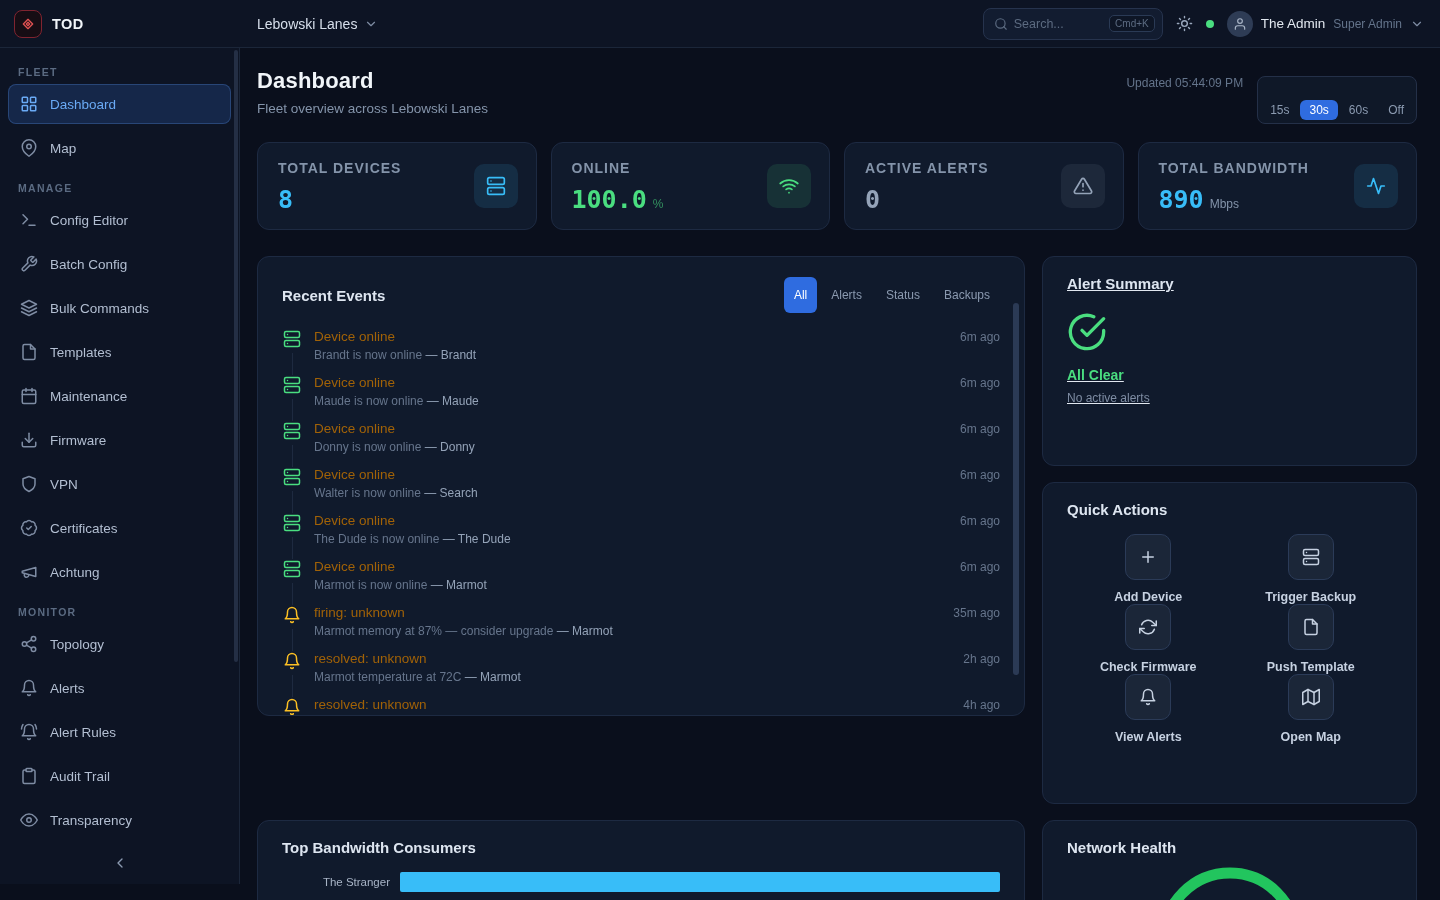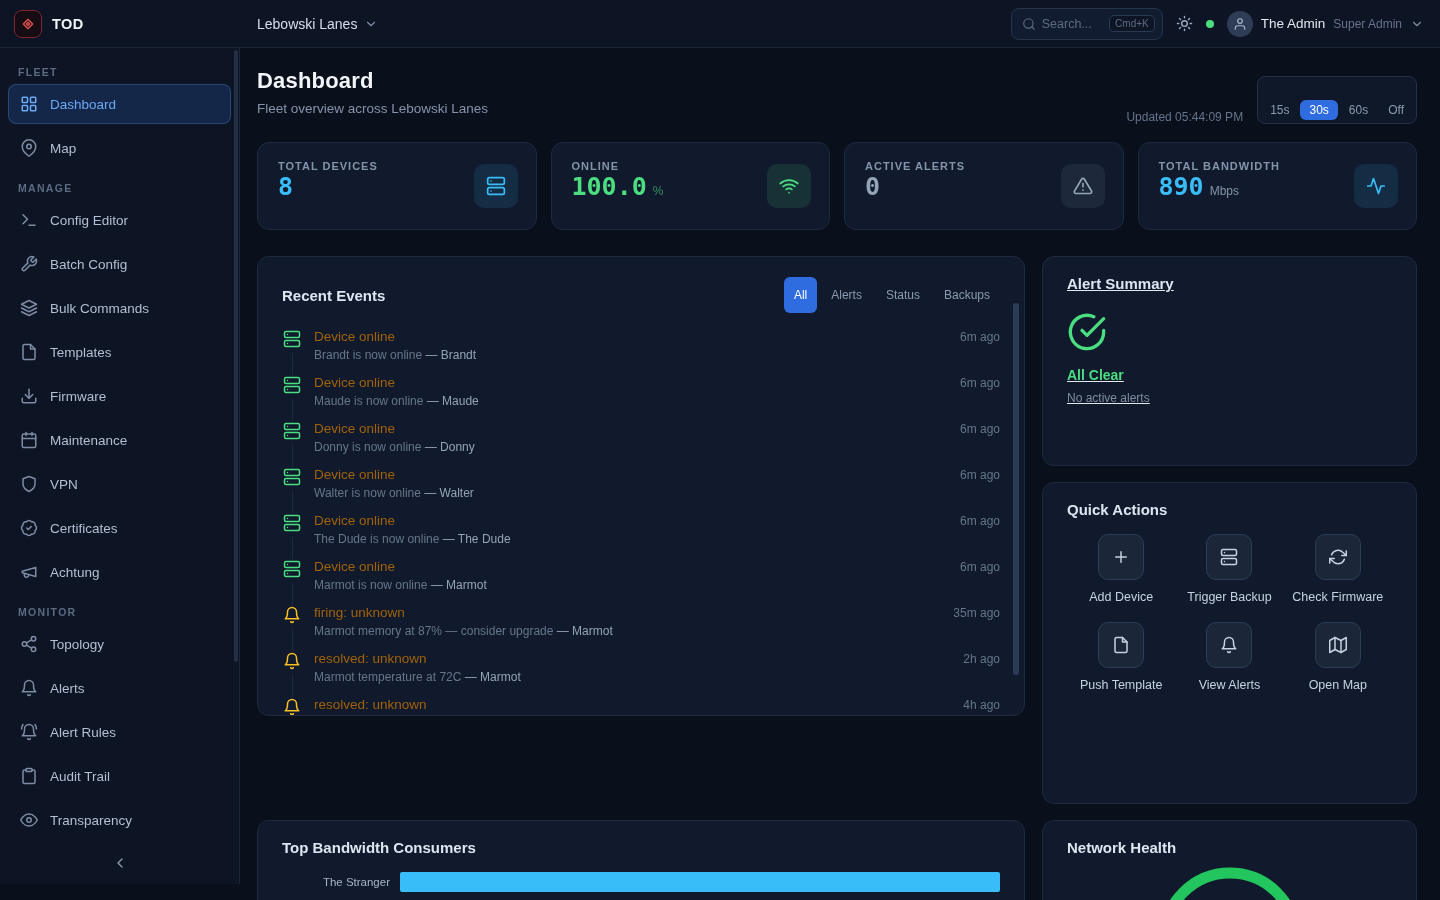--- a/index.html
+++ b/index.html
@@ -13,21 +13,21 @@
   .topbar { position:absolute; top:0; left:0; right:0; height:48px; background:#0d1424;
     border-bottom:1px solid #1b2639; display:flex; align-items:center; z-index:20; }
   .topbar-left { width:240px; flex:none; display:flex; align-items:center; gap:10px; padding-left:14px; }
   .logo { width:28px; height:28px; border-radius:8px; border:1px solid #7f2430; background:#160d14;
     color:#e05252; display:grid; place-items:center; }
   .brand-name { font-size:14.5px; font-weight:700; letter-spacing:.4px; color:#f1f5f9; }
   .org-selector { display:flex; align-items:center; gap:7px; margin-left:17px; font-size:14px;
     color:#d7dfeb; cursor:pointer; }
   .chev { color:#7e8ca3; display:flex; }
   .topbar-right { margin-left:auto; display:flex; align-items:center; gap:13px; padding-right:16px; }
-  .searchbox { width:152px; height:32px; display:flex; align-items:center; gap:6px; padding:0 7px 0 10px;
+  .searchbox { width:180px; height:32px; display:flex; align-items:center; gap:6px; padding:0 7px 0 10px;
     background:#121c30; border:1px solid #26334d; border-radius:8px; color:#5c6b81; cursor:text; }
   .s-input { flex:1; min-width:0; background:transparent; border:none; outline:none; color:#cbd5e1;
     font-size:12.5px; font-family:inherit; }
   .s-input::placeholder { color:#5c6b81; }
   .s-kbd { font-size:10px; color:#5c6b81; border:1px solid #2a3a55; border-radius:5px; padding:2px 5px;
     background:#0e1626; white-space:nowrap; }
   .tb-icon { color:#9aa8bd; display:flex; cursor:pointer; }
   .presence-dot { width:8px; height:8px; border-radius:50%; background:#4ade80; }
   .user-menu { display:flex; align-items:center; gap:8px; cursor:pointer; }
   .avatar { width:26px; height:26px; border-radius:50%; background:#2e3c55; color:#aab6c8;
@@ -52,31 +52,31 @@
   .sidebar-footer { position:absolute; left:0; right:0; bottom:0; height:42px; display:grid;
     place-items:center; background:#0d1424; }
   .collapse-btn { color:#8b9ab0; display:flex; cursor:pointer; }
 
   
   .main { position:absolute; left:240px; top:48px; right:0; bottom:0; padding:20px 23px 0 17px;
     overflow:hidden; }
   .page-head { display:flex; justify-content:space-between; align-items:flex-start; margin-bottom:18px; }
   h1 { font-size:22px; font-weight:700; letter-spacing:.2px; margin-bottom:7px; color:#f1f5f9; }
   .subtitle { font-size:13.5px; color:#8494aa; }
-  .head-right { display:flex; align-items:flex-end; gap:14px; padding-top:8px; }
+  .head-right { display:flex; align-items:flex-start; gap:14px; padding-top:8px; }
   .updated { font-size:12px; color:#64748b; }
   .segmented { display:flex; gap:2px; padding:3px; background:#0f1828; border:1px solid #243048;
     border-radius:8px; }
   .seg-opt { font-size:12px; color:#8b9ab0; padding:3px 9px; border-radius:6px; cursor:pointer;margin-top:20px; }
   .seg-opt.active { background:#2f6ce0; color:#fff; }
 
   .stats { display:grid; grid-template-columns:repeat(4,1fr); gap:14px; margin-bottom:26px; }
   .stat-card { position:relative; background:#101a2c; border:1px solid #1d2a42; border-radius:12px;
     padding:17px 20px; height:88px; }
-  .stat-label { font-size:11px; font-weight:700; letter-spacing:1px; color:#8494aa; margin-bottom:0; }
+  .stat-label { font-size:14px; font-weight:700; letter-spacing:1px; color:#8494aa; margin-bottom:9px; }
   .stat-value-row { display:flex; align-items:baseline; gap:6px; }
   .stat-value { font-family:"DejaVu Sans Mono","Liberation Mono",monospace; font-size:25px; font-weight:700; }
   .stat-unit { font-size:12px; }
   .stat-iconbox { position:absolute; right:18px; top:50%; transform:translateY(-50%); width:44px;
     height:44px; border-radius:10px; display:grid; place-items:center; }
 
   .content-grid { display:grid; grid-template-columns:1fr 375px; gap:16px 17px; align-items:start; }
   .panel { background:#101a2c; border:1px solid #1d2a42; border-radius:12px; padding:18px 24px; }
   .panel-title { font-size:15px; font-weight:600; color:#dde5f0; }
 
@@ -100,21 +100,21 @@
     border-radius:3px; cursor:pointer; }
 
   .right-col { display:flex; flex-direction:column; gap:16px; }
   .alert-panel { height:210px;text-decoration:underline; }
   .alert-body { text-align:left; padding-top:20px; }
   .alert-check { color:#4ade80; display:inline-flex; }
   .alert-status { color:#4ade80; font-size:14px; font-weight:600; margin-top:11px; }
   .alert-note { color:#7e8ca3; font-size:12px; margin-top:8px; }
 
   .qa-panel { height:322px; }
-  .qa-grid { display:grid; grid-template-columns:1fr 1fr 1fr; row-gap:18px; margin-top:16px; }
+  .qa-grid { display:grid; grid-template-columns:1fr 1fr; margin-top:16px;font-weight:bold; }
   .qa { display:flex; flex-direction:column; align-items:center; gap:10px; cursor:pointer; }
   .qa-btn { width:46px; height:46px; border-radius:10px; background:#1b2638; border:1px solid #2b3b58;
     display:grid; place-items:center; color:#c6d1e1; }
   .qa-label { font-size:12.5px; color:#c6d1e1; }
 
   .bw-panel { height:285px; }
   .bw-rows { margin-top:16px; }
   .bw-row { display:flex; align-items:center; margin-bottom:9px; }
   .bw-label { width:118px; flex:none; padding-right:10px; text-align:right; font-size:11.5px; color:#a8b4c6; }
   .bw-track { flex:1; height:20px; }
@@ -239,37 +239,37 @@
           <svg width="18" height="18" viewBox="0 0 24 24" fill="none" stroke="currentColor" stroke-width="2" stroke-linecap="round" stroke-linejoin="round">
             <path d="M14 2H6a2 2 0 0 0-2 2v16a2 2 0 0 0 2 2h12a2 2 0 0 0 2-2V8z"></path>
             <polyline points="14 2 14 8 20 8"></polyline>
           </svg>
         </span>
         <span class="nav-label">Templates</span>
       </div>
       <div class="nav-item">
         <span class="nav-icon">
           <svg width="18" height="18" viewBox="0 0 24 24" fill="none" stroke="currentColor" stroke-width="2" stroke-linecap="round" stroke-linejoin="round">
-            <path d="M21 15v4a2 2 0 0 1-2 2H5a2 2 0 0 1-2-2v-4"></path>
-            <polyline points="7 10 12 15 17 10"></polyline>
-            <line x1="12" y1="15" x2="12" y2="3"></line>
-          </svg>
-        </span>
-        <span class="nav-label">Firmware</span>
-      </div>
-      <div class="nav-item">
-        <span class="nav-icon">
-          <svg width="18" height="18" viewBox="0 0 24 24" fill="none" stroke="currentColor" stroke-width="2" stroke-linecap="round" stroke-linejoin="round">
             <rect x="3" y="4" width="18" height="18" rx="2"></rect>
             <line x1="16" y1="2" x2="16" y2="6"></line>
             <line x1="8" y1="2" x2="8" y2="6"></line>
             <line x1="3" y1="10" x2="21" y2="10"></line>
           </svg>
         </span>
         <span class="nav-label">Maintenance</span>
+      </div>
+      <div class="nav-item">
+        <span class="nav-icon">
+          <svg width="18" height="18" viewBox="0 0 24 24" fill="none" stroke="currentColor" stroke-width="2" stroke-linecap="round" stroke-linejoin="round">
+            <path d="M21 15v4a2 2 0 0 1-2 2H5a2 2 0 0 1-2-2v-4"></path>
+            <polyline points="7 10 12 15 17 10"></polyline>
+            <line x1="12" y1="15" x2="12" y2="3"></line>
+          </svg>
+        </span>
+        <span class="nav-label">Firmware</span>
       </div>
       <div class="nav-item">
         <span class="nav-icon">
           <svg width="18" height="18" viewBox="0 0 24 24" fill="none" stroke="currentColor" stroke-width="2" stroke-linecap="round" stroke-linejoin="round">
             <path d="M12 22s8-4 8-10V5l-8-3-8 3v7c0 6 8 10 8 10z"></path>
           </svg>
         </span>
         <span class="nav-label">VPN</span>
       </div>
       <div class="nav-item">
@@ -499,21 +499,21 @@
                   <rect x="2" y="2" width="20" height="8" rx="2"></rect>
                   <rect x="2" y="14" width="20" height="8" rx="2"></rect>
                   <line x1="6" y1="6" x2="6.01" y2="6"></line>
                   <line x1="6" y1="18" x2="6.01" y2="18"></line>
                 </svg>
               </span>
               <span class="event-rail"></span>
             </div>
             <div class="event-main">
               <div class="event-title">Device online</div>
-              <div class="event-detail">Walter is now online <span class="event-device">— Walter</span></div>
+              <div class="event-detail">Walter is now online <span class="event-device">— Search</span></div>
             </div>
             <div class="event-time">6m ago</div>
           </div>
           <div class="event-row">
             <div class="event-iconcol">
               <span class="event-icon green">
                 <svg width="18" height="18" viewBox="0 0 24 24" fill="none" stroke="currentColor" stroke-width="2" stroke-linecap="round" stroke-linejoin="round">
                   <rect x="2" y="2" width="20" height="8" rx="2"></rect>
                   <rect x="2" y="14" width="20" height="8" rx="2"></rect>
                   <line x1="6" y1="6" x2="6.01" y2="6"></line>

